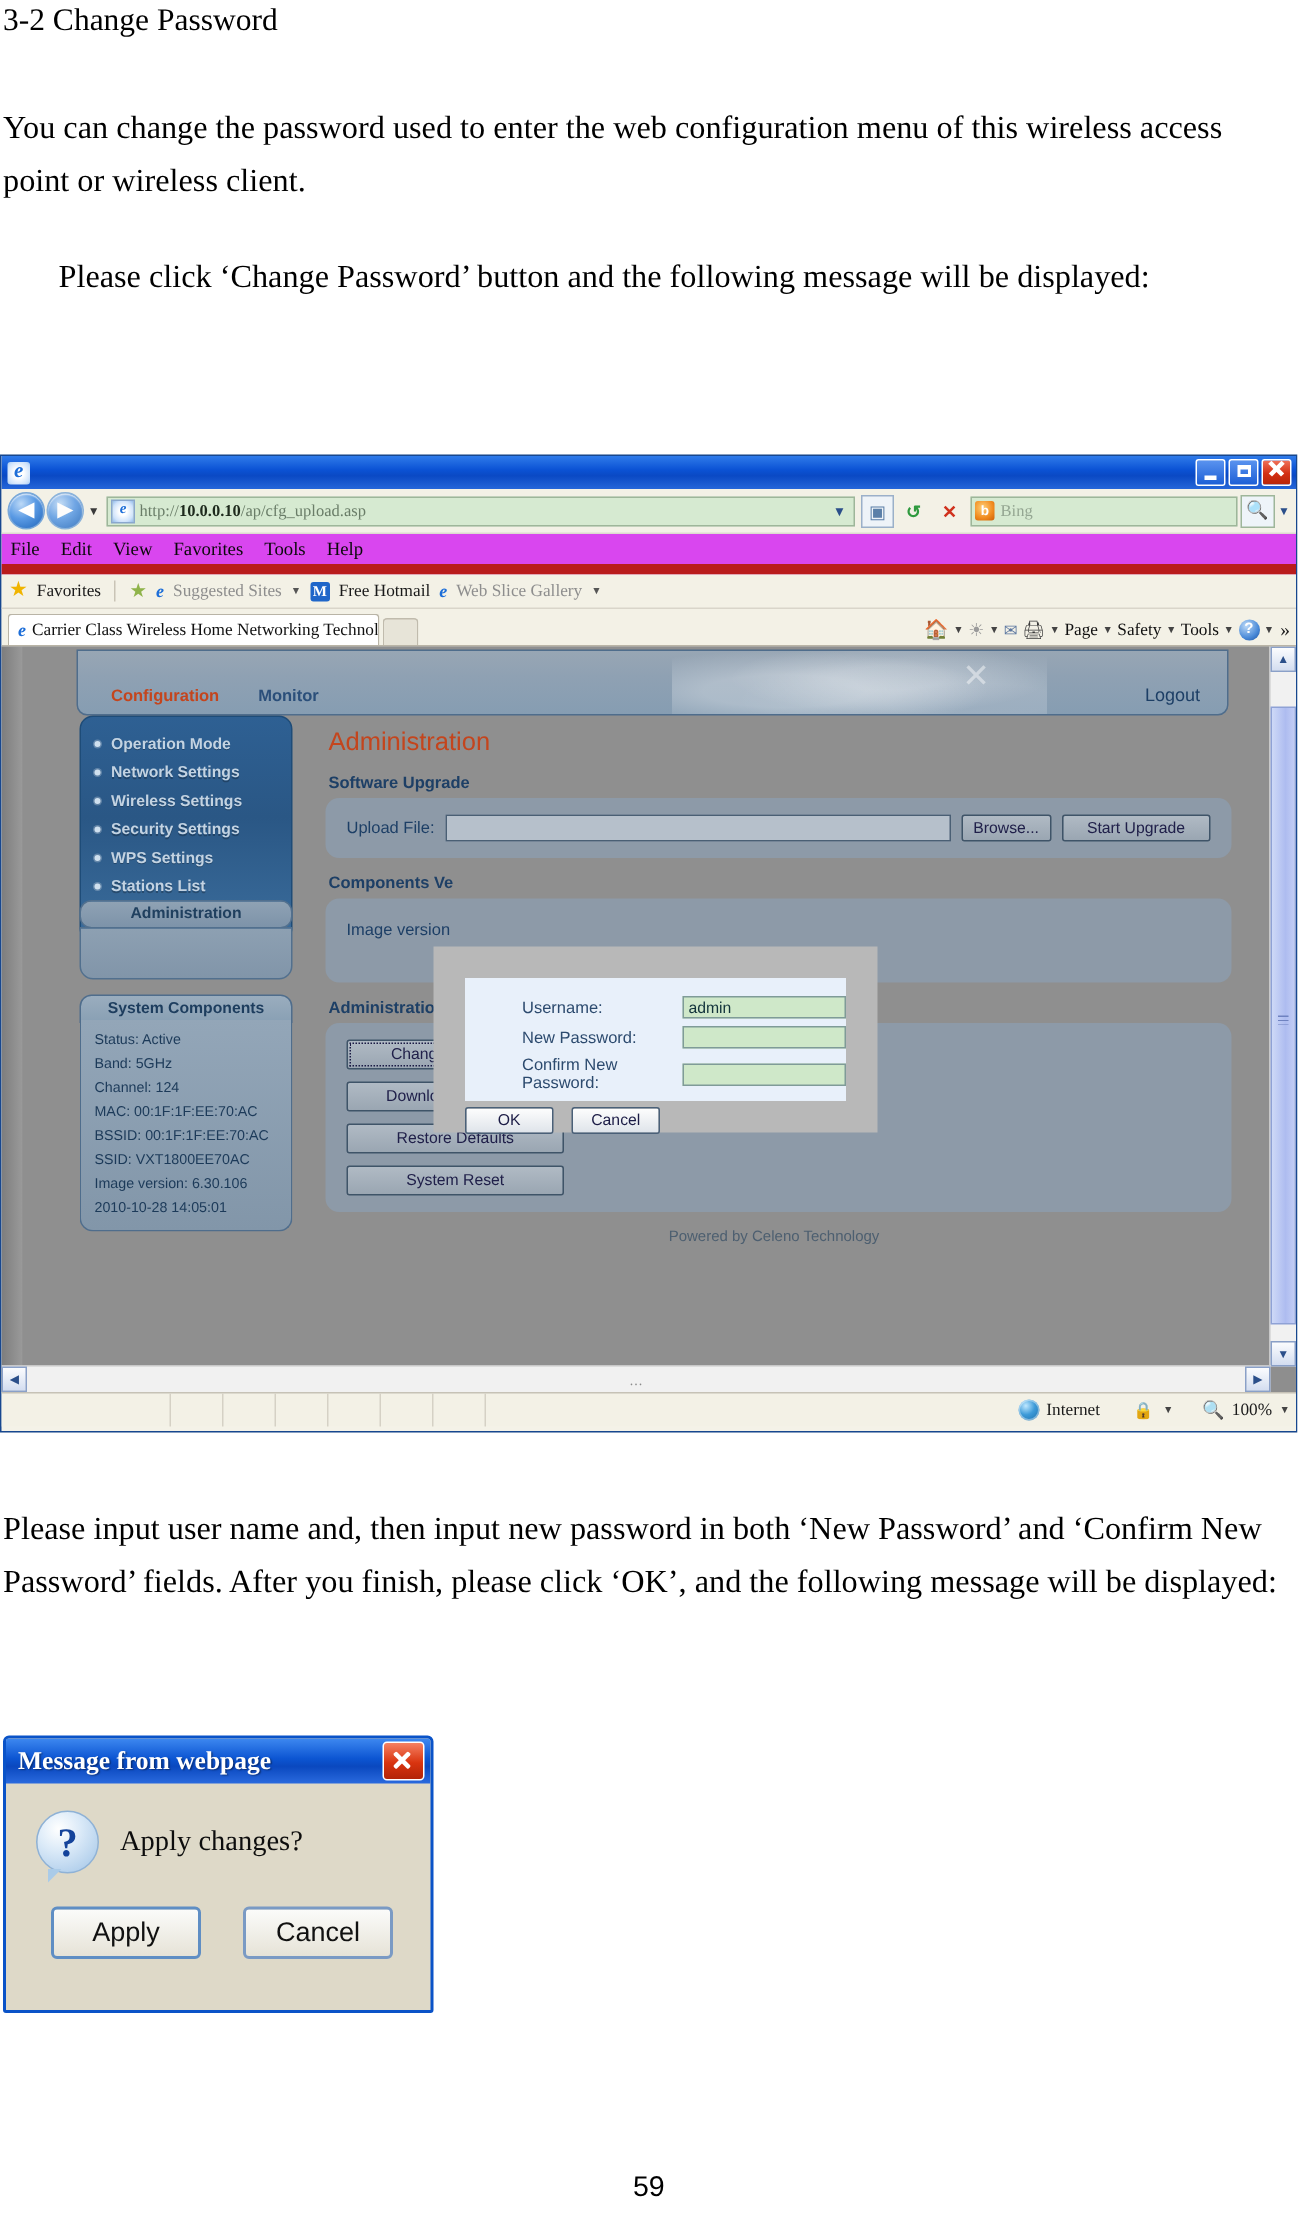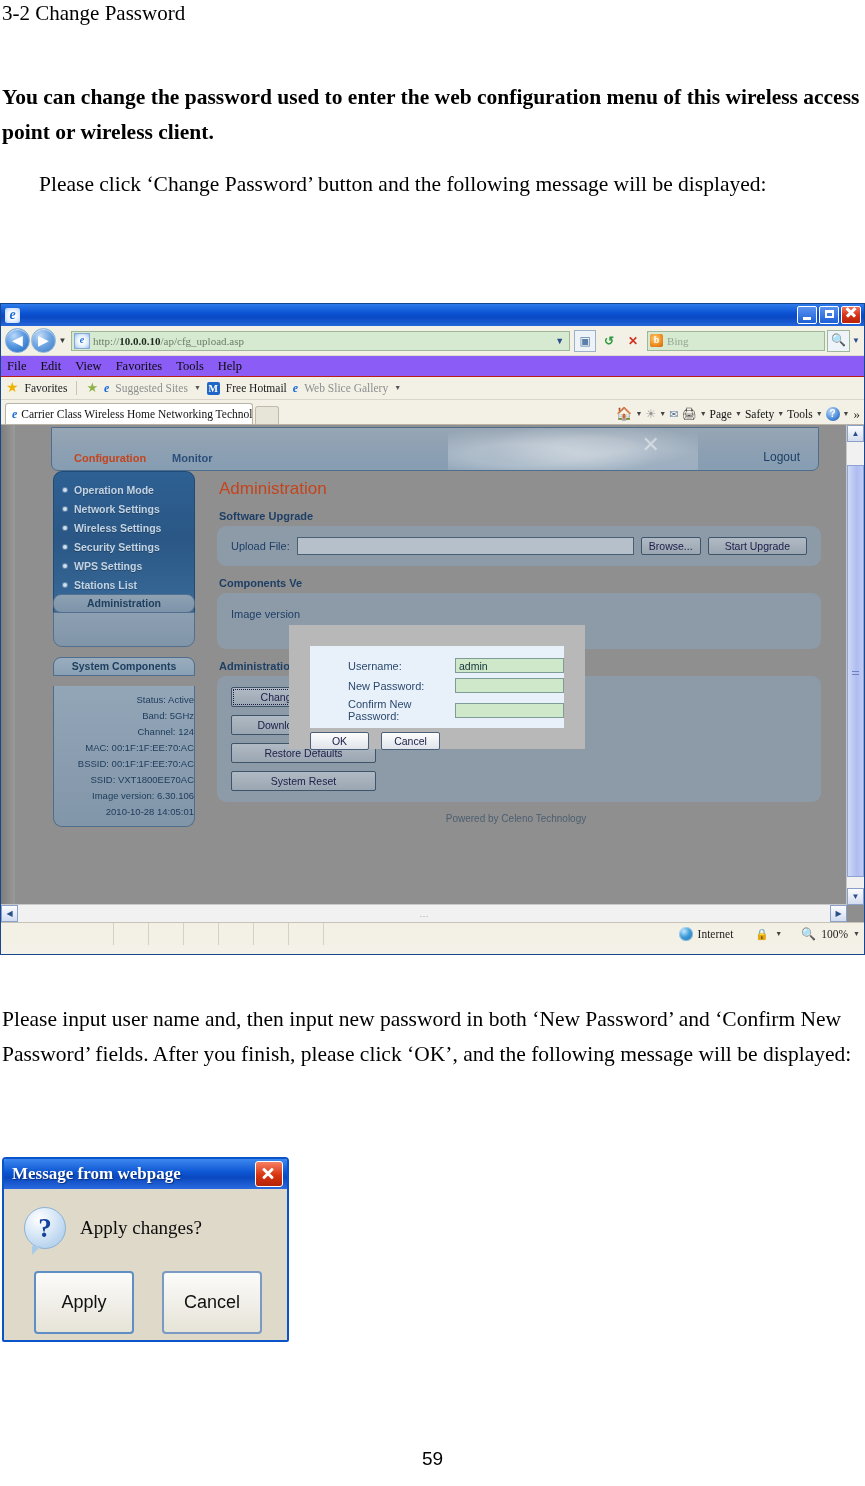--- a/index.html
+++ b/index.html
@@ -146,24 +146,24 @@
   .search-go {
     width: 21px; height: 20px; margin-left: 2px;
     border: 1px solid #9eb69a; background: #eef4f9;
     display:flex; align-items:center; justify-content:center;
     color:#2b66a8; font-size:12px;
   }
   .search-go-d { color: #2b4f8a; font-size: 8px; padding-left: 2px; }
 
   
   .ie-menubar {
-    height: 20px; background: #8b5cf6;
+    height: 20px; background: #d946ef;
     display: flex; align-items: center;
     padding-left: 6px; gap: 14px;
-    border-bottom: 1px solid #b91c1c;
+    border-bottom: 7px solid #b91c1c;
   }
   .ie-menubar span {
     font-family: "Liberation Serif", serif; font-size: 12.5px; color: #0a0a0a;
   }
 
   
   .ie-favbar {
     height: 22px; background: #f3f1e6;
     display: flex; align-items: center; gap: 6px;
     padding-left: 5px;
@@ -310,25 +310,24 @@
     border: 1px solid #52708e; border-radius: 0 0 9px 9px;
   }
   .sysinfo-head {
     position: absolute; left: 38px; top: 186px; width: 140px; height: 17px;
     background: linear-gradient(180deg,#9aadbe,#89a0b4);
     border: 1px solid #4f6d8c; border-radius: 8px 8px 0 0;
     font-family: "Liberation Sans", sans-serif; font-size: 10.5px; font-weight: bold;
     color: #1d3d5e; text-align: center; line-height: 16px;
   }
   .sysinfo-body {
-    position: absolute; left: 38px; top: 215px; width: 140px;
+    position: absolute; left: 38px; top: 203px; width: 140px;
     background: linear-gradient(180deg,#93a6b8,#8296a9);
     border: 1px solid #4f6d8c; border-top: none; border-radius: 0 0 9px 9px;
     padding: 5px 0 7px 0;
-    text-align: right;
   }
   .sysinfo-body div {
     font-family: "Liberation Sans", sans-serif; font-size: 9.5px;
     color: #1c3a59; padding: 2.5px 0 2.5px 9px;
   }
 
   .content { position: absolute; left: 196px; right: 26px; top: 0; }
   .content-title {
     font-family: "Liberation Sans", sans-serif; font-size: 17px;
     color: #c4451d; font-weight: normal; margin: 8px 0 0 8px;
@@ -515,34 +514,34 @@
     border-left: 9px solid #aacbe8;
     border-bottom: 9px solid transparent;
   }
   .msg-text {
     font-family: "Liberation Serif", serif; font-size: 19px; color: #0d0d0d;
   }
   .msg-btns {
     display: flex; gap: 28px; padding: 22px 0 0 30px;
   }
   .msg-btn {
-    width: 96px; padding: 19px 0; text-align: center;
+    width: 96px; padding: 5px 0; text-align: center;
     font-family: "Liberation Sans", sans-serif; font-size: 18px; color: #111;
     background: linear-gradient(180deg,#fbfbfa,#e6e3d7);
     border: 2px solid #7a9ac4; border-radius: 4px;
   }
   .msg-btn.primary { border-color: #5f8ec4; }
 </style>
 </head>
 <body>
 
 <div class="doc" style="top:0px;">
   <h1 class="doc-h">3-2 Change Password</h1>
 </div>
-<p class="doc-p" style="position:absolute;left:0;top:80px;width:862px;font-weight:bold;">You can change the password used to enter the web configuration menu of this wireless access point or wireless client.</p>
+<p class="doc-p" style="position:absolute;left:0;top:68px;width:862px;">You can change the password used to enter the web configuration menu of this wireless access point or wireless client.</p>
 <p class="doc-p" style="position:absolute;left:0;top:167px;width:862px;padding-left:39px;">Please click ‘Change Password’ button and the following message will be displayed:</p>
 
 <div id="ie-window">
 
   <div class="ie-titlebar">
     <span class="ie-title-icon">e</span>
     <div class="ie-winbtns">
       <div class="ie-winbtn">
           <i class="i-min"></i>
         </div>

